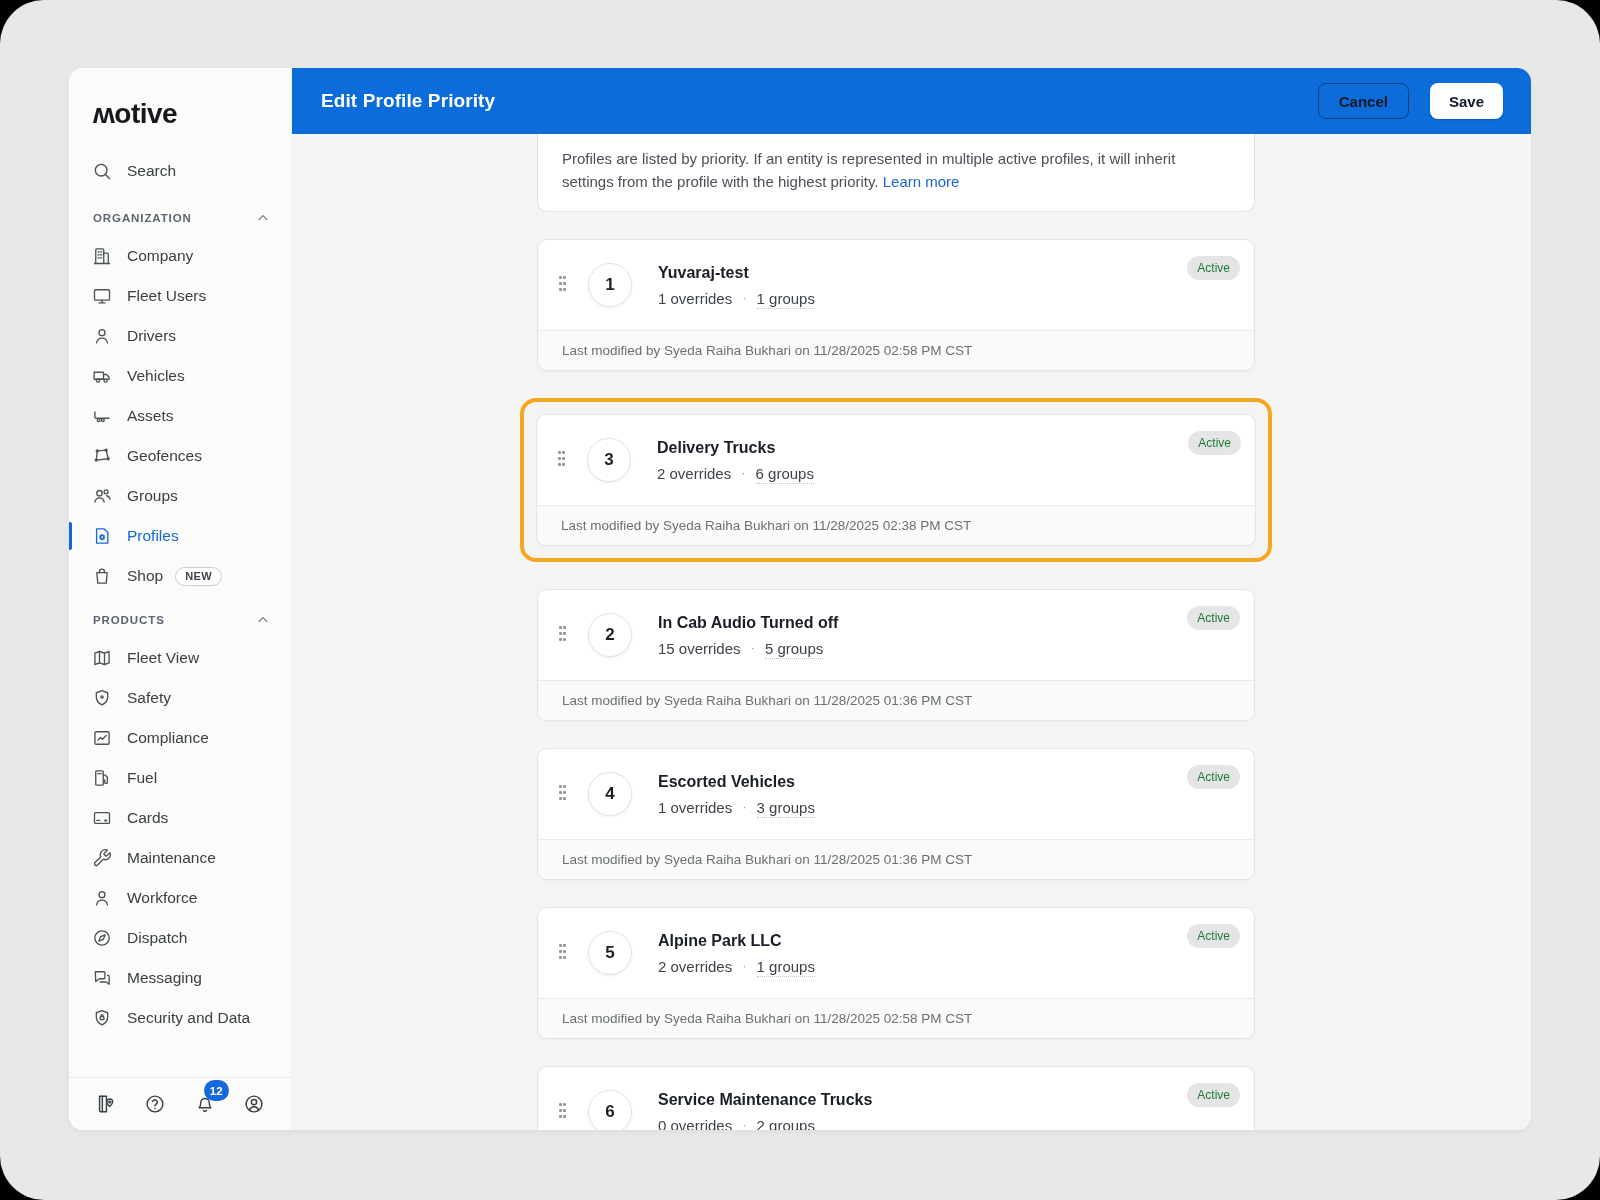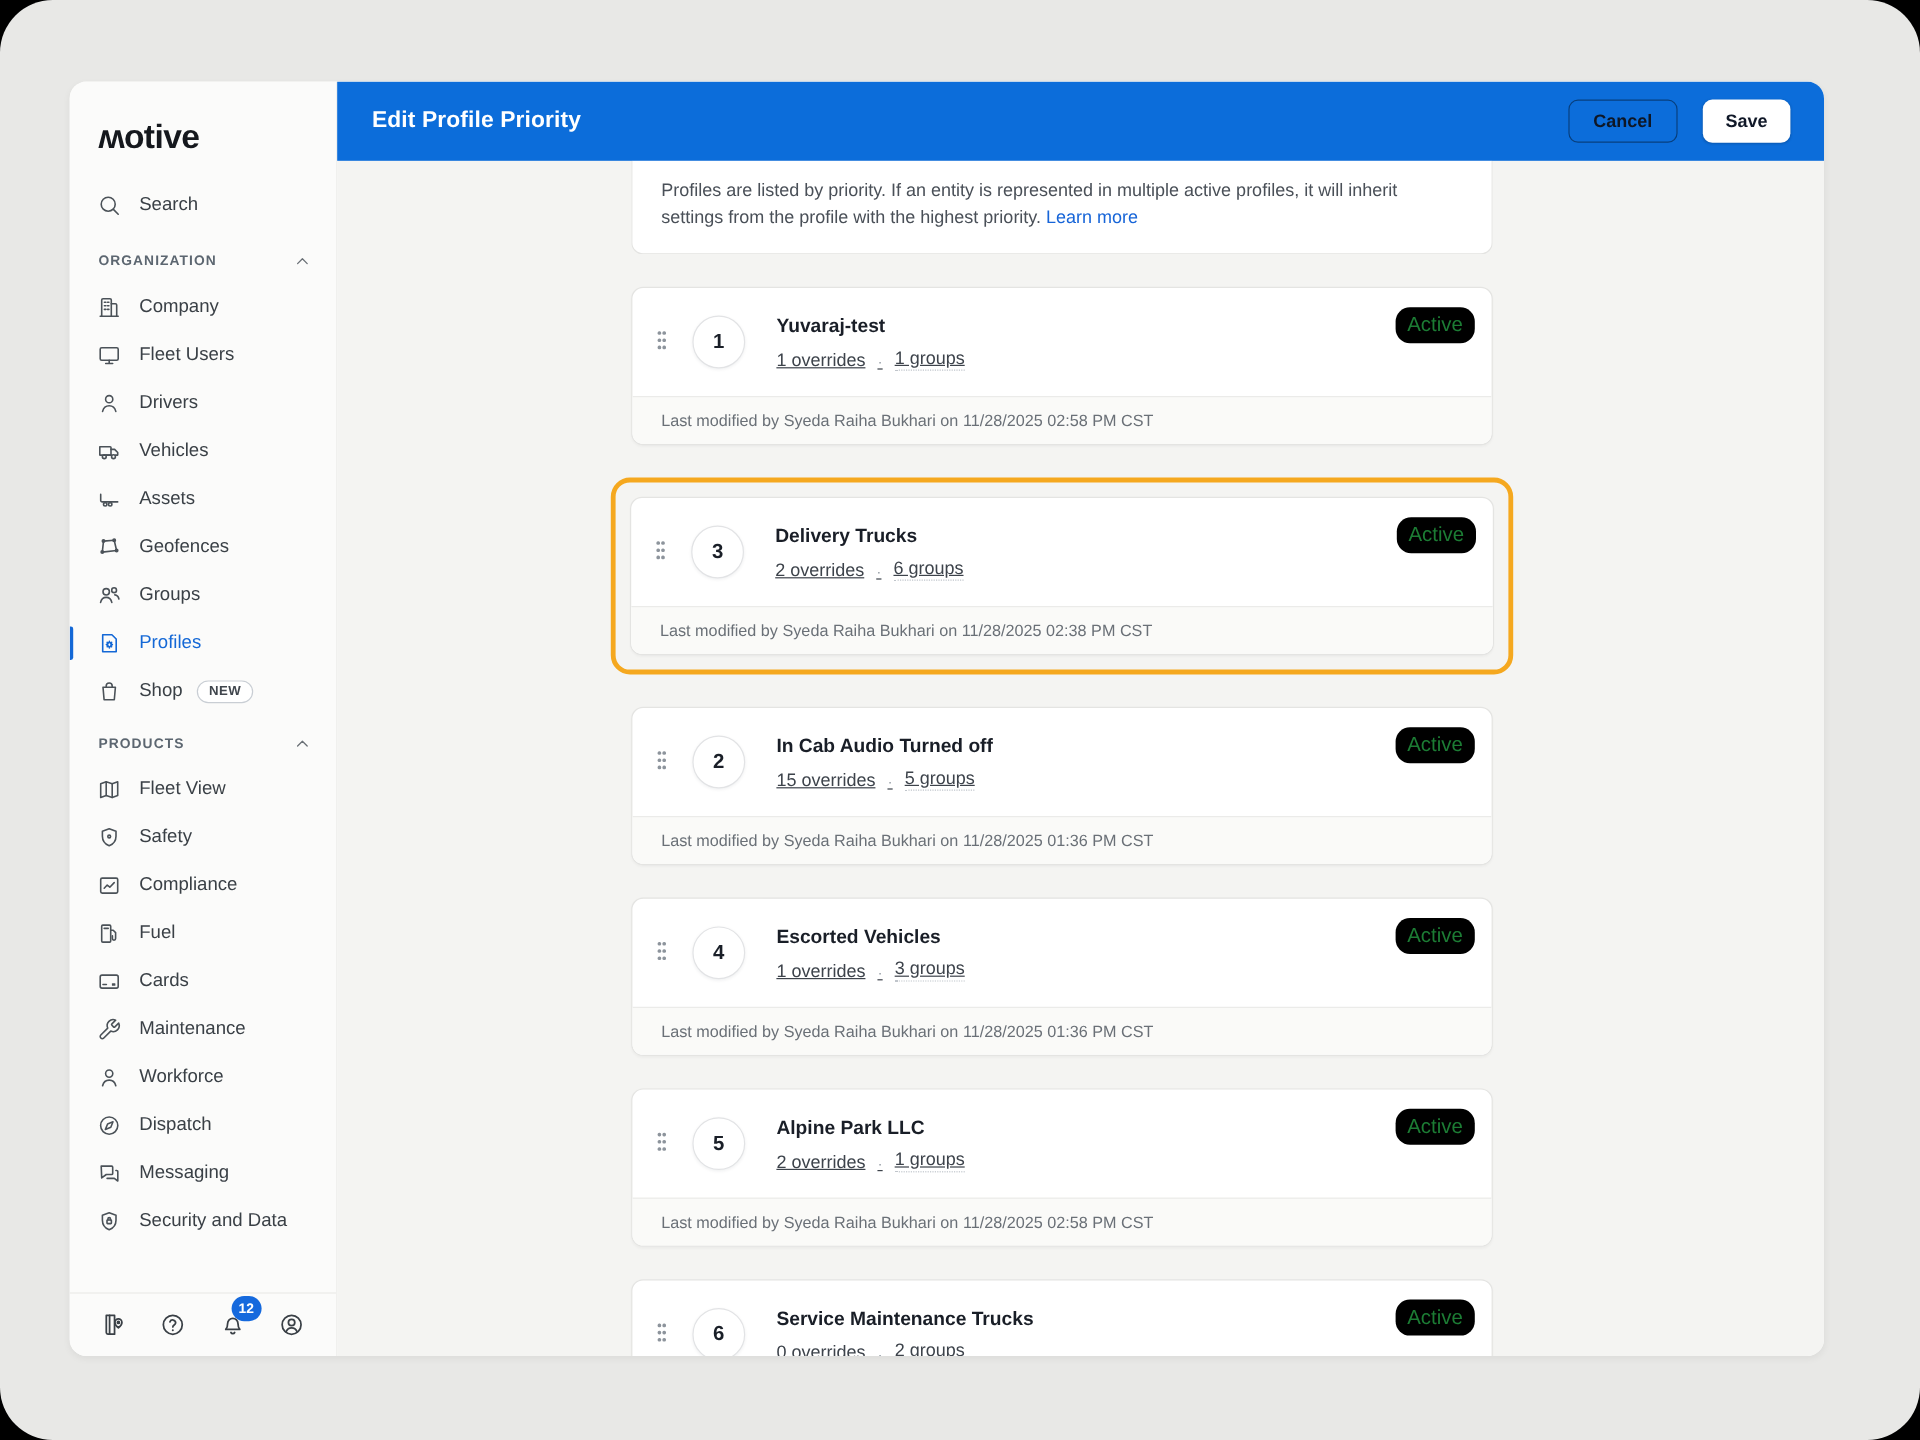--- a/index.html
+++ b/index.html
@@ -1,19 +1,19 @@
 <!DOCTYPE html>
 <html><head>
 <meta charset="utf-8">
 <style>
   * { margin:0; padding:0; box-sizing:border-box; }
   html,body { width:1600px; height:1200px; background:#000; overflow:hidden;
     font-family:"Liberation Sans","DejaVu Sans",sans-serif; }
   .screen { position:relative; width:1600px; height:1200px; background:#e8e8e6; border-radius:44px; overflow:hidden; }
-  .window { position:absolute; left:58px; top:68px; width:1462px; height:1062px;
+  .window { position:absolute; left:69px; top:68px; width:1462px; height:1062px;
     border-radius:14px; overflow:hidden; display:flex; background:#fbfbfa;
     box-shadow:0 2px 6px rgba(0,0,0,.05); }
 
   
   .sidebar { width:223px; flex:none; background:#fbfbfa; display:flex; flex-direction:column; border-right:1px solid #f0f0ee; }
   .logo { padding:30px 0 10px 24px; font-size:28px; font-weight:800; letter-spacing:-.5px; color:#15181d; }
   .nav { flex:1; overflow:hidden; }
   .nav-item { position:relative; height:40px; display:flex; align-items:center; padding-left:23px; cursor:pointer; color:#3a4046; }
   .nav-item.search { height:46px; margin-top:8px; }
   .nav-icon { width:20px; height:20px; flex:none; display:flex; align-items:center; justify-content:center; color:#4b5258; }
@@ -53,25 +53,25 @@
   .hl-wrap { border:4px solid #f5a81f; border-radius:16px; padding:12px; margin:0 -17px 27px -17px; }
   .hl-wrap .card { margin-bottom:0; }
   .card-main { position:relative; display:flex; align-items:center; height:90px; padding:0 16px 0 21px; }
   .drag { display:grid; grid-template-columns:repeat(2,4px); grid-auto-rows:6px; gap:0; margin-right:21px; cursor:grab; }
   .drag i { width:2.6px; height:2.6px; border-radius:50%; background:#8d949c; }
   .prio { width:44px; height:44px; flex:none; border-radius:50%; background:#fff; border:1px solid #e2e3e5;
     box-shadow:0 1px 3px rgba(16,24,40,.07); display:flex; align-items:center; justify-content:center;
     font-size:17px; font-weight:700; color:#1a1f28; margin-right:26px; }
   .card-info { flex:1; min-width:0; padding-top:2px; }
   .card-title { font-size:16px; font-weight:700; color:#191e27; margin-bottom:8px; }
-  .card-meta { display:flex; align-items:flex-end; font-size:15px; color:#3d434b;text-decoration:underline; }
+  .card-meta { display:flex; align-items:flex-start; font-size:15px; color:#3d434b; }
   .meta-sep { margin:0 10px; color:#9aa1a9; font-size:13px; }
   .meta-groups { border-bottom:1.5px dotted #c0c5cb; padding-bottom:1px; cursor:pointer; }
-  .badge-active { position:absolute; top:16px; right:14px; background:#000000; color:#1c7c34;
-    font-size:17px; padding:5px 10px; border-radius:12px; }
+  .badge-active { position:absolute; top:16px; right:14px; background:#e5e5e5; color:#1c7c34;
+    font-size:12px; padding:5px 10px; border-radius:12px; }
   .card-footer { min-height:40px; background:#fafaf8; border-top:1px solid #ebebe9;
     display:flex; align-items:center; padding:0 24px; font-size:13.5px; color:#6a7077; }
 </style>
 </head>
 <body>
 
 <div class="screen">
   <div class="window">
 
     <aside class="sidebar">

